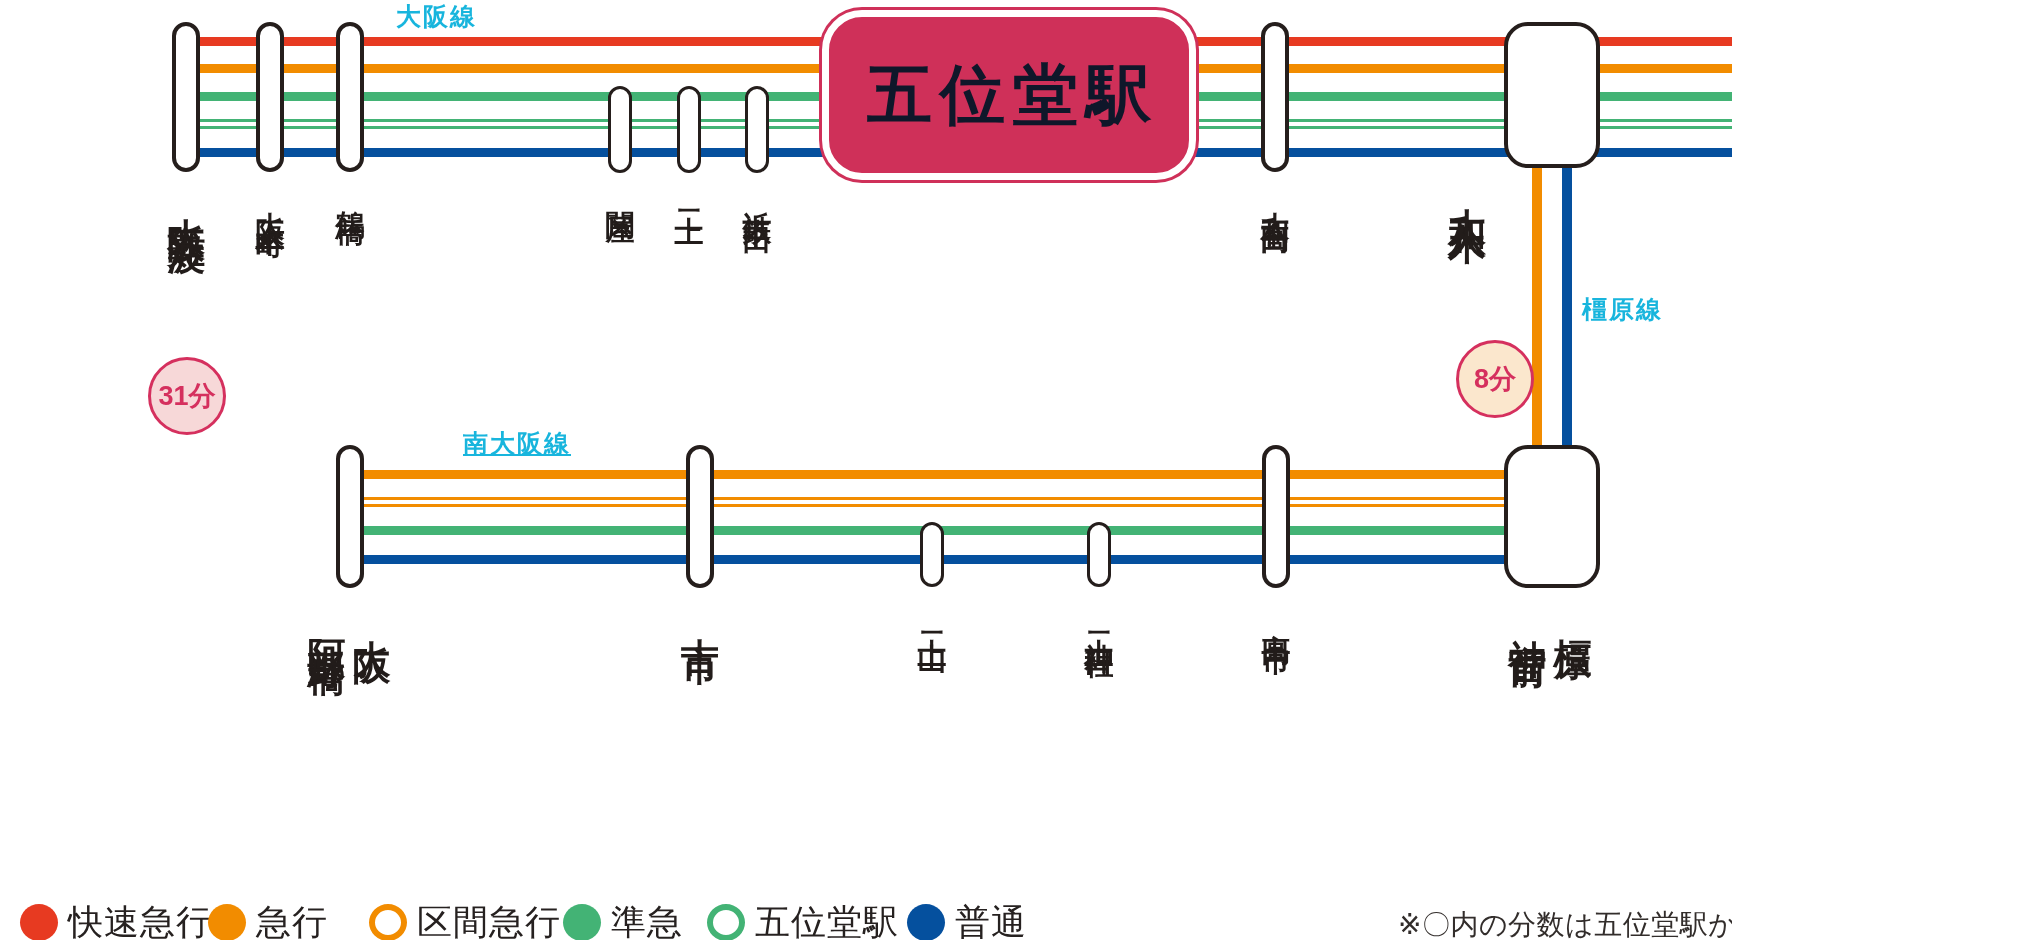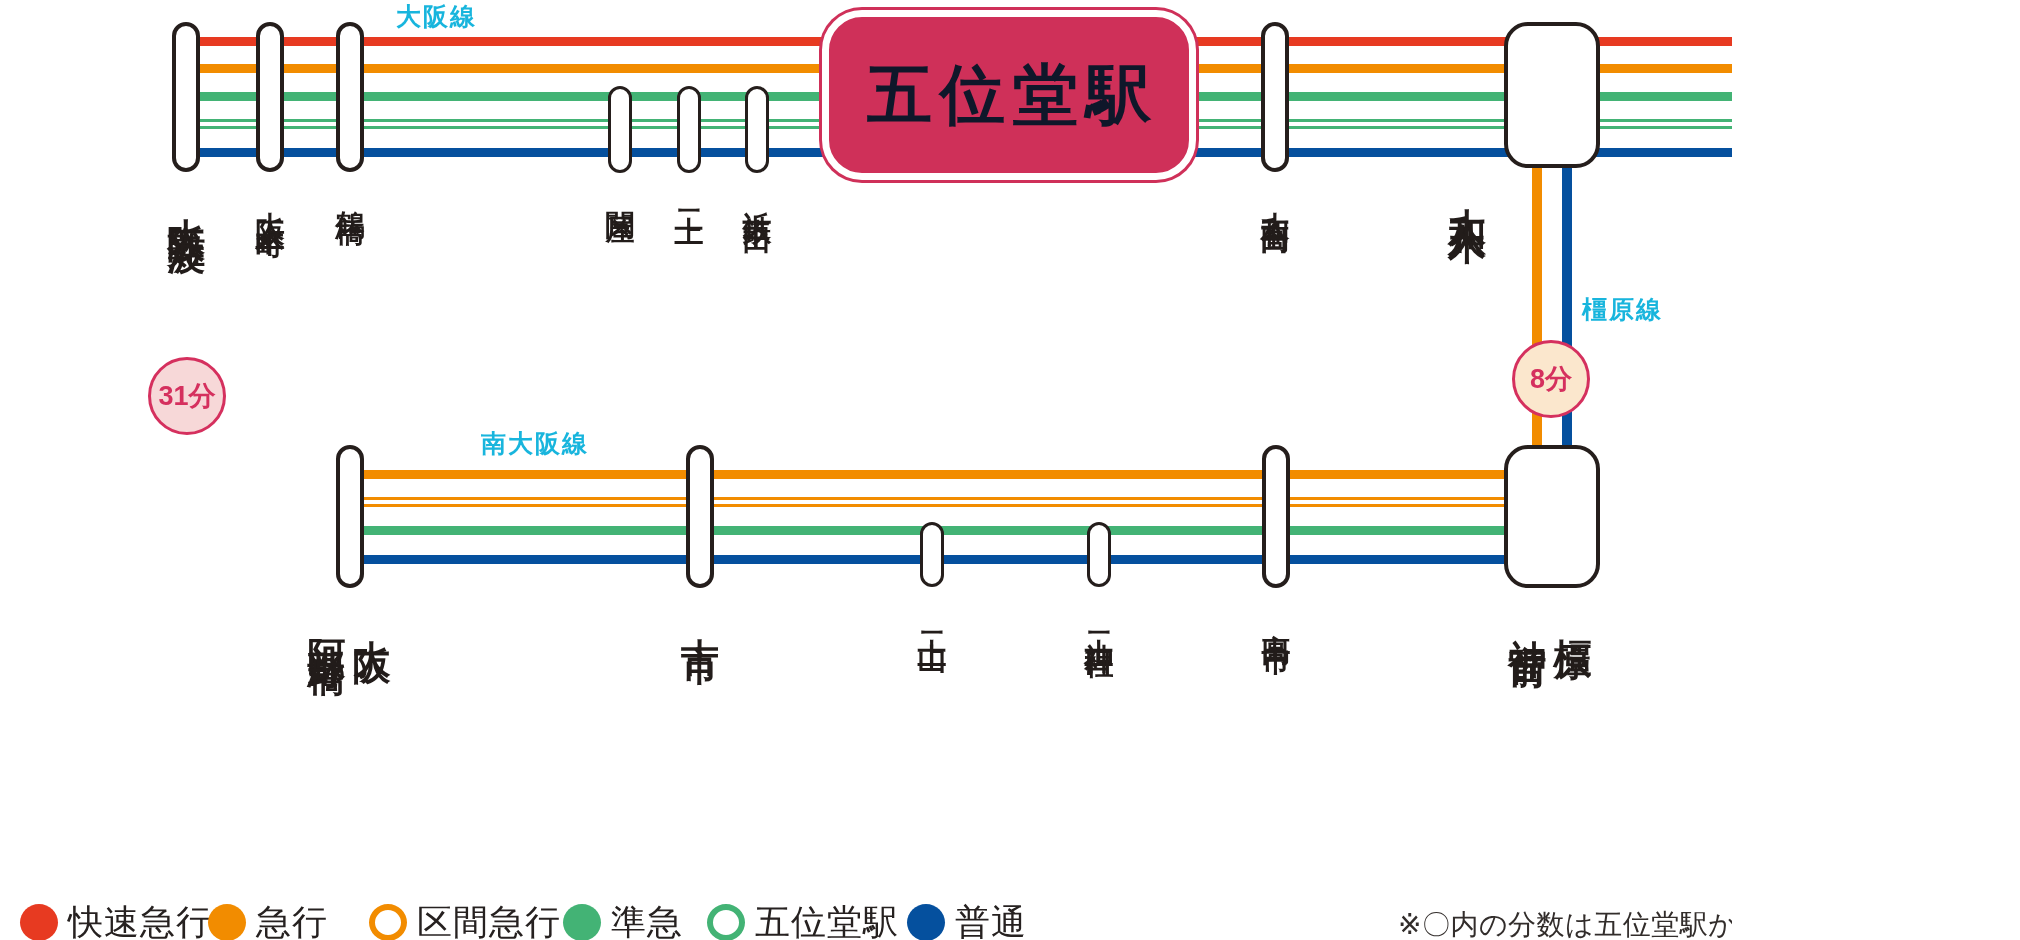--- a/index.html
+++ b/index.html
@@ -59,21 +59,21 @@
 
   <div class="hline" style="left: 345px; top: 470px; width: 1210px; --c: #f28c00;"></div>
   <div class="hline hollow" style="left: 345px; top: 497px; width: 1210px; --c: #f28c00;"></div>
   <div class="hline" style="left: 345px; top: 526px; width: 1210px; --c: #43b375;"></div>
   <div class="hline" style="left: 345px; top: 555px; width: 1210px; --c: #05509e;"></div>
 
   <div class="vline" style="left: 1532px; top: 164px; height: 285px; --c: #f28c00;"></div>
   <div class="vline" style="left: 1562px; top: 164px; height: 285px; --c: #05509e;"></div>
 
   <div class="lline" style="left: 396px; top: 0px; --c: #18b5dd;">大阪線</div>
-  <div class="lline" style="left: 481px; top: 427px; --c: #18b5dd;">南大阪線</div>
+  <div class="lline" style="left: 463px; top: 427px; text-decoration: underline; --c: #18b5dd;">南大阪線</div>
   <div class="lline" style="left: 1582px; top: 293px; --c: #18b5dd;">橿原線</div>
 
   <div class="cap full" style="left:172px;top:22px;height:150px;"></div>
   <div class="cap full" style="left:256px;top:22px;height:150px;"></div>
   <div class="cap full" style="left:336px;top:22px;height:150px;"></div>
   <div class="cap short" style="left:608px;top:86px;height:87px;"></div>
   <div class="cap short" style="left:677px;top:86px;height:87px;"></div>
   <div class="cap short" style="left:745px;top:86px;height:87px;"></div>
   <div class="cap full" style="left:1261px;top:22px;height:150px;"></div>
   <div class="cap sq" style="left:1504px;top:22px;height:146px;"></div>
@@ -109,21 +109,21 @@
   <div class="vname minor" style="left:1099px;top:610px;">二上神社口</div>
   <div class="vname minor" style="left:1276px;top:610px;">高田市</div>
   <div class="cols" style="left:1550px;top:608px;">
     <span class="vcol">神宮前</span>
     <span class="vcol">橿原</span>
   </div>
 
   <div class="tbadge" style="left: 148px; top: 357px; align-items: center; --c: #d5305e; --bg: #f7d8d8;">
     <span>31分</span>
   </div>
-  <div class="tbadge" style="left: 1512px; top: 340px; --c: #d5305e; --bg: #fbe7cd;">
+  <div class="tbadge" style="left: 1456px; top: 340px; --c: #d5305e; --bg: #fbe7cd;">
     <span>8分</span>
   </div>
 
   <div class="litem" style="left:20px;">
     <span class="sw filled" style="--c: #e73a21;"></span>
     <span class="llabel">快速急行</span>
   </div>
   <div class="litem" style="left:208px;">
     <span class="sw filled" style="--c: #f28c00;"></span>
     <span class="llabel">急行</span>

